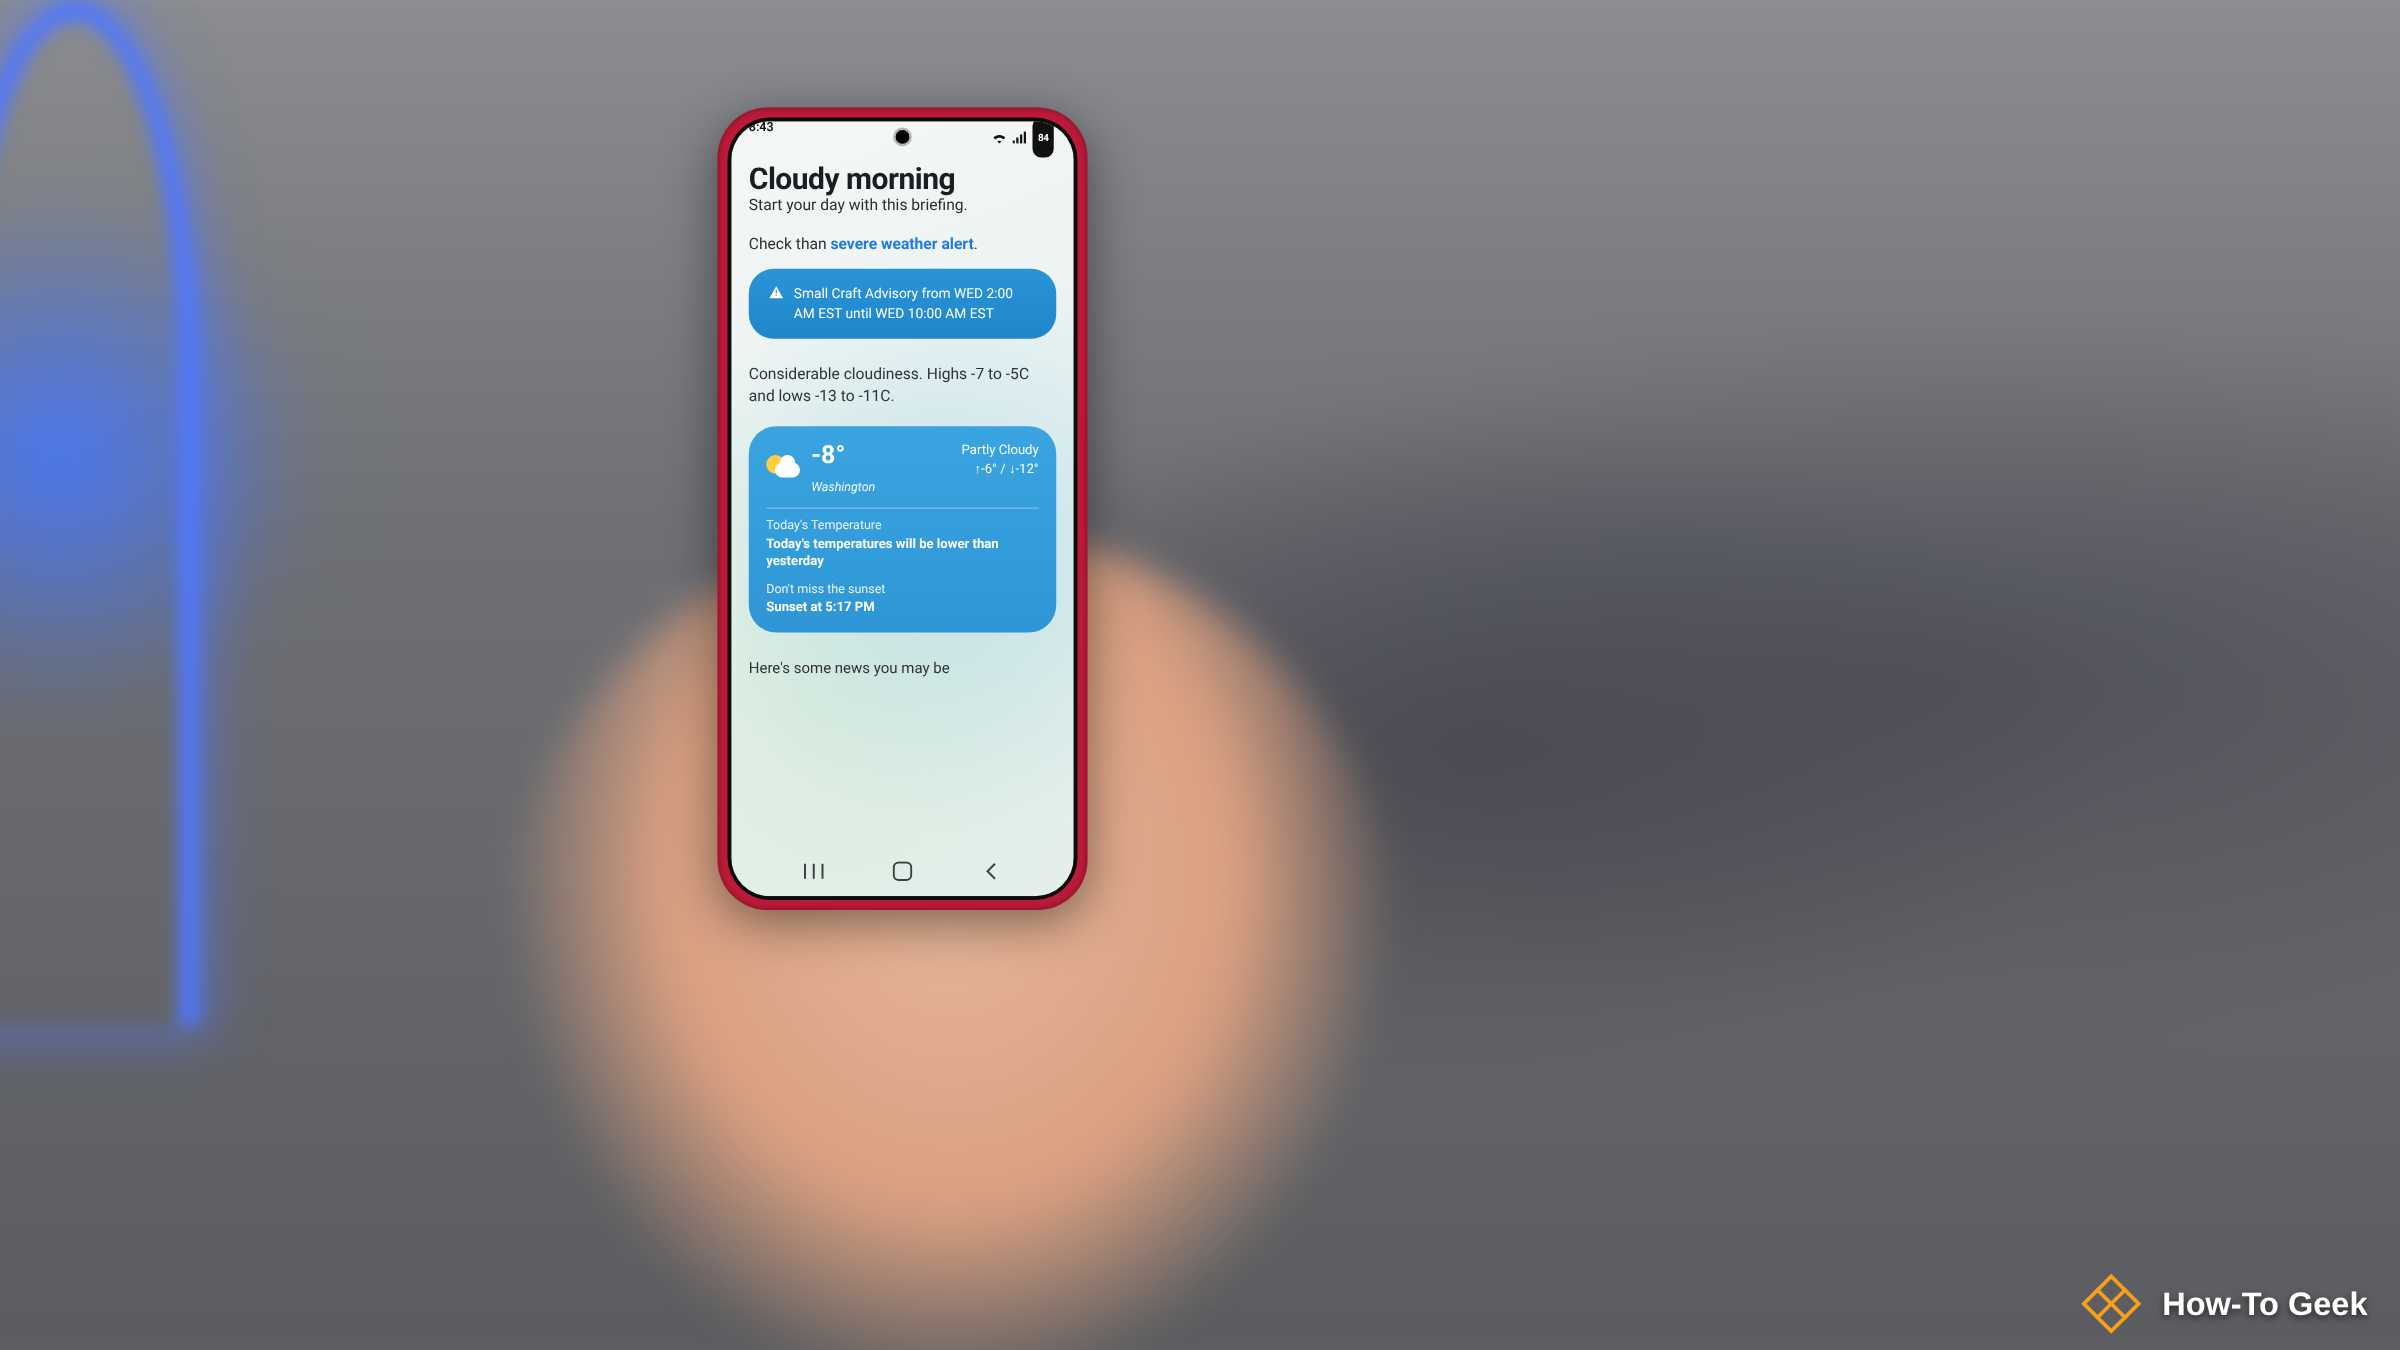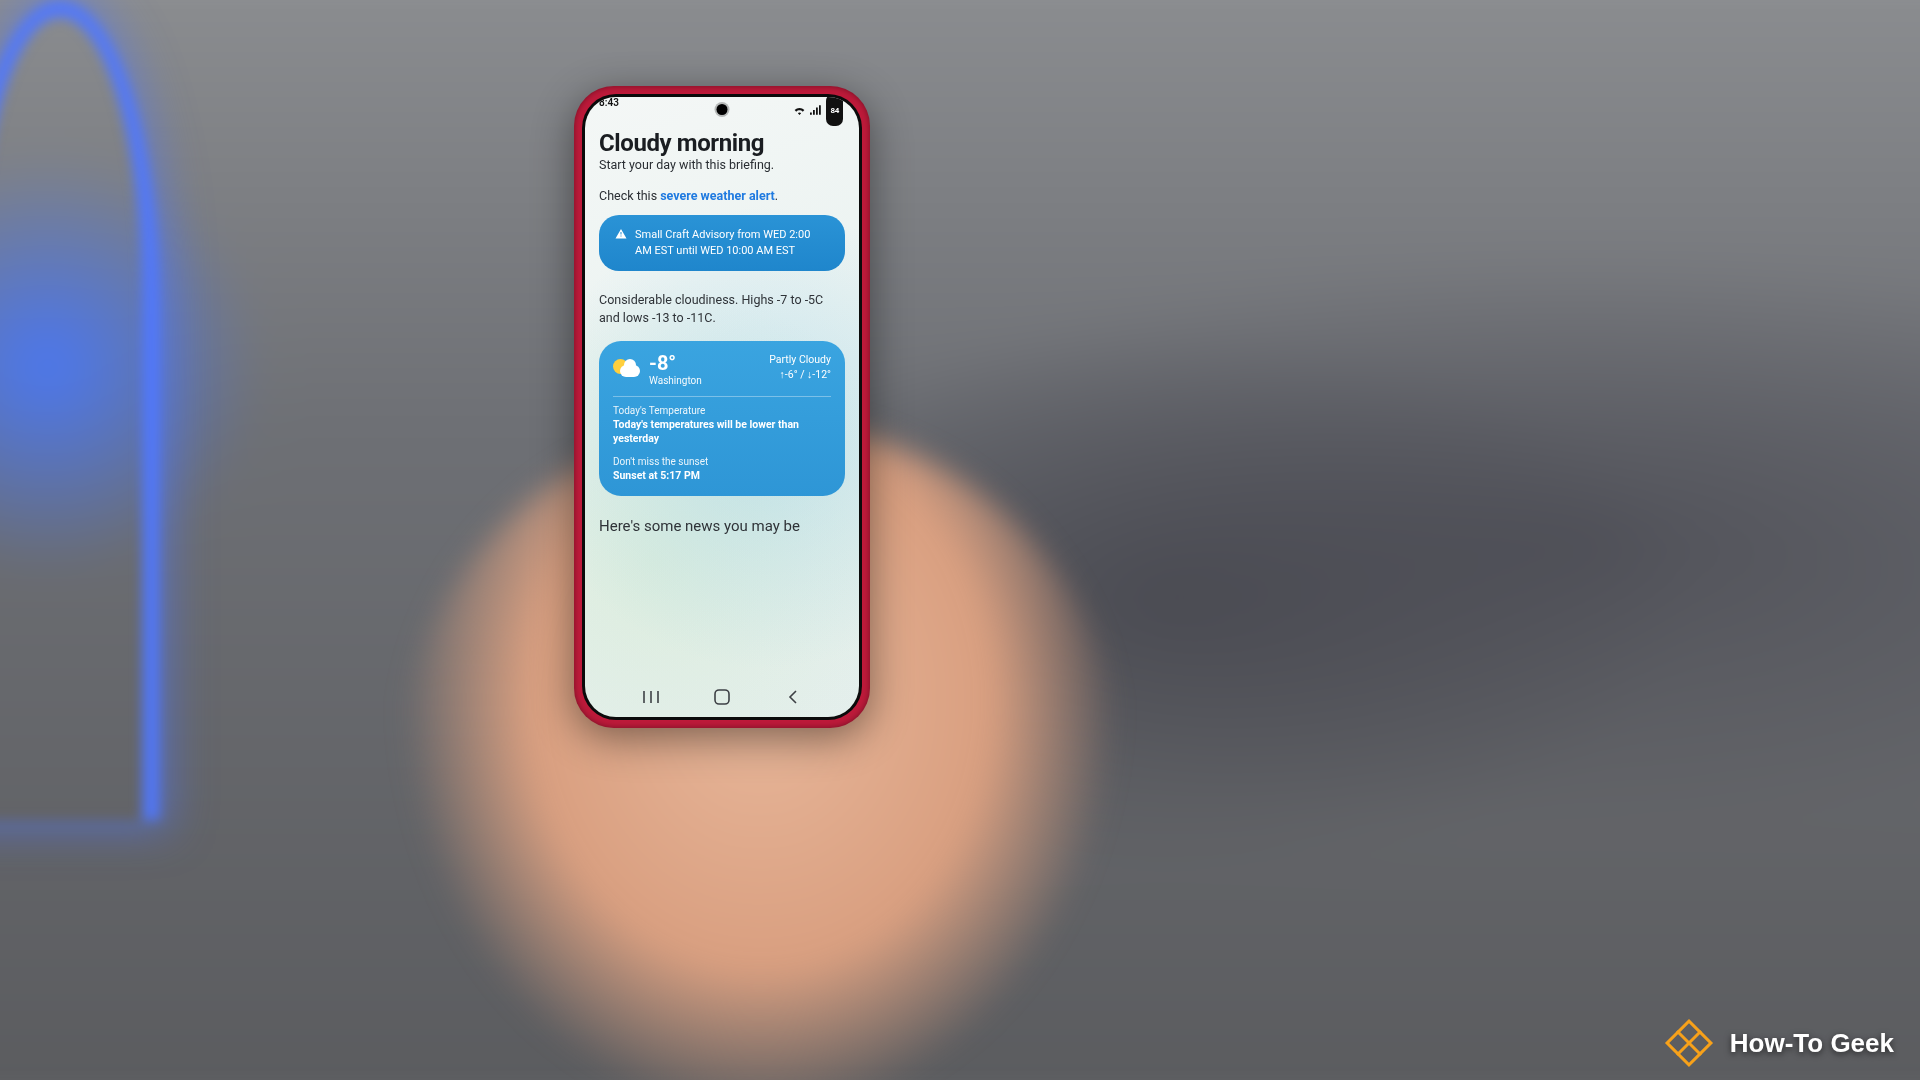--- a/index.html
+++ b/index.html
@@ -109,28 +109,28 @@
     padding: 12px 14px 12px 14px;
     font-size: 11px;
   }
   .wc-top { display: flex; justify-content: space-between; align-items: flex-start; }
   .wc-left { display: flex; align-items: center; gap: 8px; }
   .wc-icon { width: 28px; height: 28px; position: relative; }
   .wc-icon .sun { position:absolute; left:0; top:3px; width:15px; height:15px; background:#ffcf3d; border-radius:50%; }
   .wc-icon .cloud { position:absolute; left:7px; top:9px; width:20px; height:12px; background:#fff; border-radius:8px; }
   .wc-icon .cloud::before { content:""; position:absolute; left:4px; top:-6px; width:12px; height:12px; background:#fff; border-radius:50%; }
   .wc-temp { font-size: 20px; font-weight: 700; line-height: 1; }
-  .wc-loc { font-size: 10px; opacity: 0.95; margin-top: 2px; }
+  .wc-loc { font-size: 10px; opacity: 0.95; margin-top: 12px; font-style: italic; }
   .wc-right { text-align: right; font-size: 10.5px; line-height: 1.4; }
   .wc-divider { height: 1px; background: rgba(255,255,255,0.35); margin: 10px 0 8px; }
   .wc-label { font-size: 10px; opacity: 0.9; }
   .wc-strong { font-size: 10.5px; font-weight: 700; margin-top: 2px; line-height: 1.35; }
   .wc-block2 { margin-top: 10px; }
 
-  .news-line { font-size: 15px; color: #2f3338; margin-top: 10px; line-height: 1.4; }
+  .news-line { font-size: 12px; color: #2f3338; margin-top: 10px; line-height: 1.4; }
 
   .nav-bar {
     position: absolute; bottom: 0; left: 0; right: 0;
     height: 40px; display: flex; align-items: center; justify-content: space-around;
     padding: 0 30px;
   }
   .nav-bar .nav-btn { width: 40px; display:flex; justify-content:center; color:#3d4045; }
 
   
   .watermark {
@@ -175,21 +175,21 @@
         </div>
       </div>
 
       <div class="content">
         <div>
           <h1 class="title">Cloudy morning</h1>
           <div class="subtitle">Start your day with this briefing.</div>
         </div>
 
         <div class="alert-line">
-          <span>Check this </span><a href="#">severe weather alert</a><span>.</span>
+          <span>Check than </span><a href="#">severe weather alert</a><span>.</span>
         </div>
 
         <div class="advisory">
           <span class="warn">
             <svg width="12" height="12" viewBox="0 0 24 24">
                 <path fill="#fff" d="M12 2L1 21h22L12 2zm1 15h-2v-2h2v2zm0-4h-2V8h2v5z"></path>
               </svg>
           </span>
           <span>Small Craft Advisory from WED 2:00 AM EST until WED 10:00 AM EST</span>
         </div>

